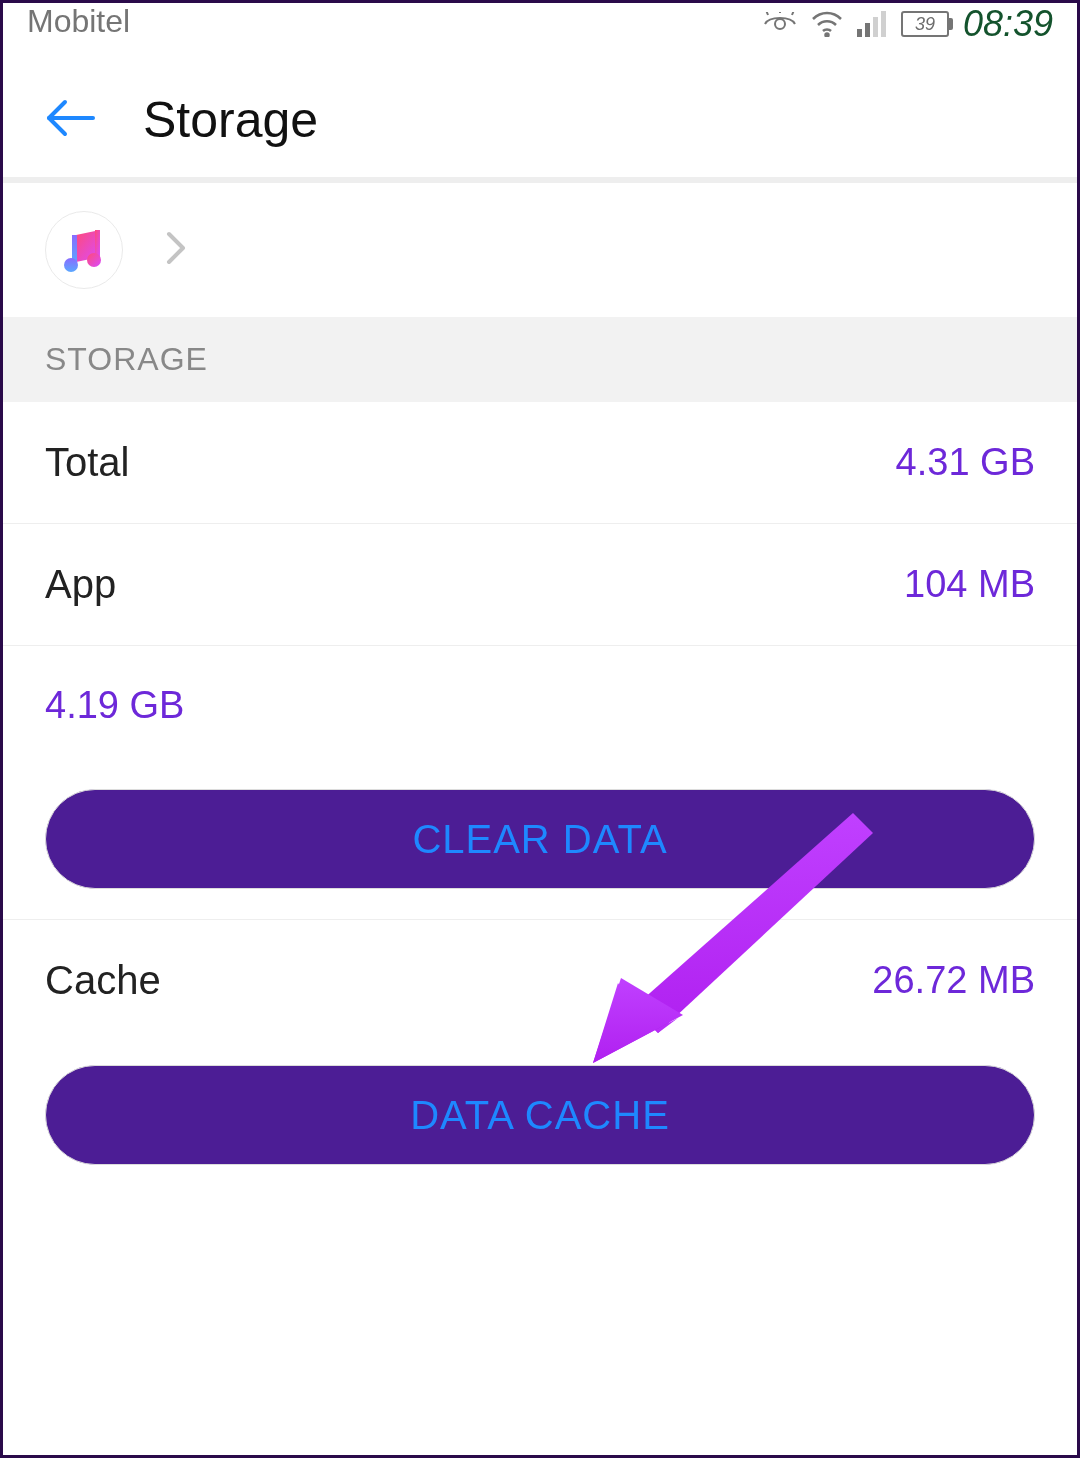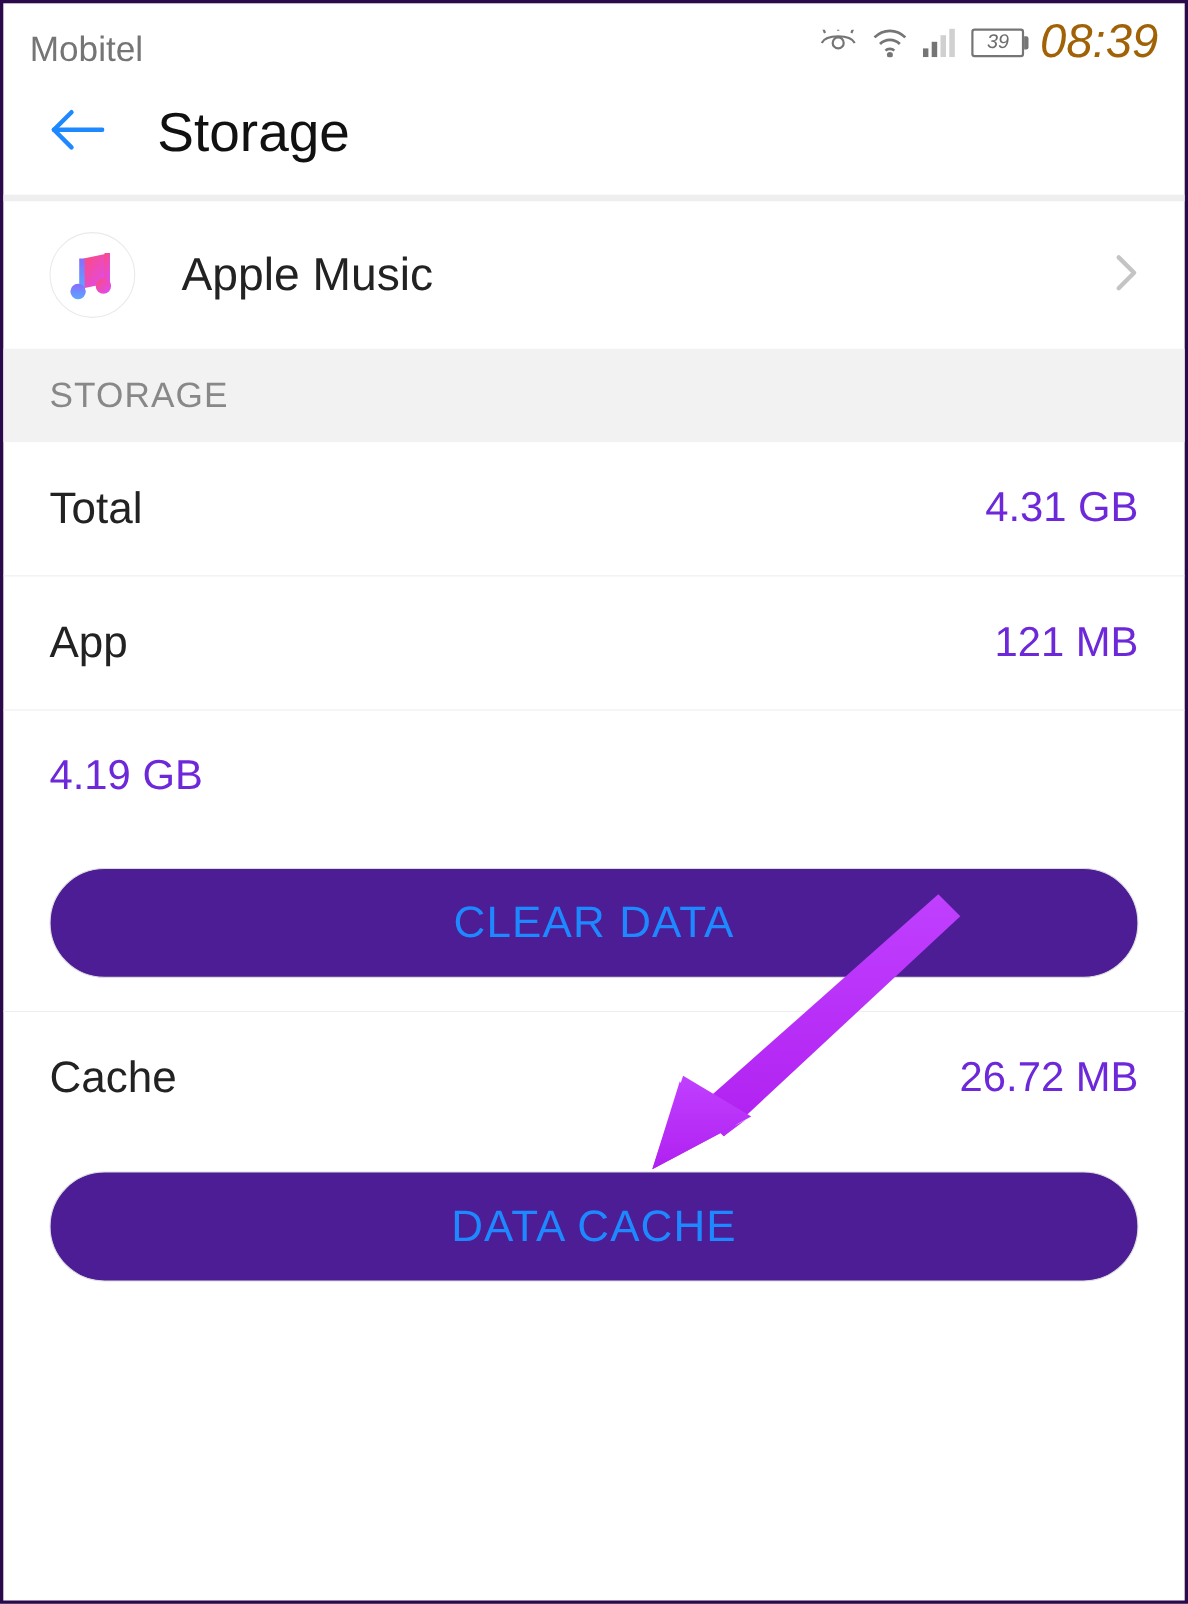--- a/index.html
+++ b/index.html
@@ -10,21 +10,21 @@
     background: #ffffff;
     border: 3px solid #2a0a4a;
     position: relative;
     overflow: hidden;
   }
 
   
   .status-bar {
     height: 60px;
     display: flex;
-    align-items: flex-end;
+    align-items: flex-start;
     padding: 0 24px;
     color: #757575;
     font-size: 32px;
   }
   .status-left { flex: 1; }
   .status-right { display: flex; align-items: center; gap: 14px; font-style: italic; }
   .status-right svg { display: block; }
   .battery-box {
     display: inline-flex;
     align-items: center;
@@ -47,21 +47,21 @@
     content:"";
     position:absolute;
     right:-6px;
     top:50%;
     transform:translateY(-50%);
     width:4px;
     height:12px;
     background:#757575;
     border-radius:0 2px 2px 0;
   }
-  .clock { font-size: 43px; color:#a16207; }
+  .clock { font-size: 36px; color:#14532d; }
 
   
   .header {
     height: 120px;
     display: flex;
     align-items: center;
     padding: 0 40px;
     gap: 48px;
     border-bottom: 6px solid #eeeeee;
   }
@@ -197,38 +197,37 @@
           <stop offset="1" stop-color="#5aa8ff"></stop>
         </linearGradient>
       </defs>
       <path d="M14 8 L38 3 L38 30 L14 35 Z" fill="url(#g1)"></path>
       <rect x="10" y="8" width="5" height="28" fill="url(#g2)"></rect>
       <rect x="33" y="3" width="5" height="28" fill="url(#g1)"></rect>
       <circle cx="9" cy="38" r="7" fill="url(#g2)"></circle>
       <circle cx="32" cy="33" r="7" fill="url(#g1)"></circle>
     </svg>
   </div>
-  <span class="app-name">Apple Music</span>
   <span class="chevron">
     <svg width="22" height="36" viewBox="0 0 22 36" fill="none" stroke="#c4c4c4" stroke-width="4" stroke-linecap="round" stroke-linejoin="round">
       <polyline points="4,4 18,18 4,32"></polyline>
     </svg>
   </span>
 </div>
 
 <div class="section-header">STORAGE</div>
 
 <div class="data-row">
   <span class="label">Total</span>
   <span class="value">4.31 GB</span>
 </div>
 
 <div class="data-row">
   <span class="label">App</span>
-  <span class="value">121 MB</span>
+  <span class="value">104 MB</span>
 </div>
 
 <div class="data-row no-border">
   <span class="value">4.19 GB</span>
 </div>
 
 <div class="button-wrap">
   <button class="pill-button">CLEAR DATA</button>
 </div>
 

